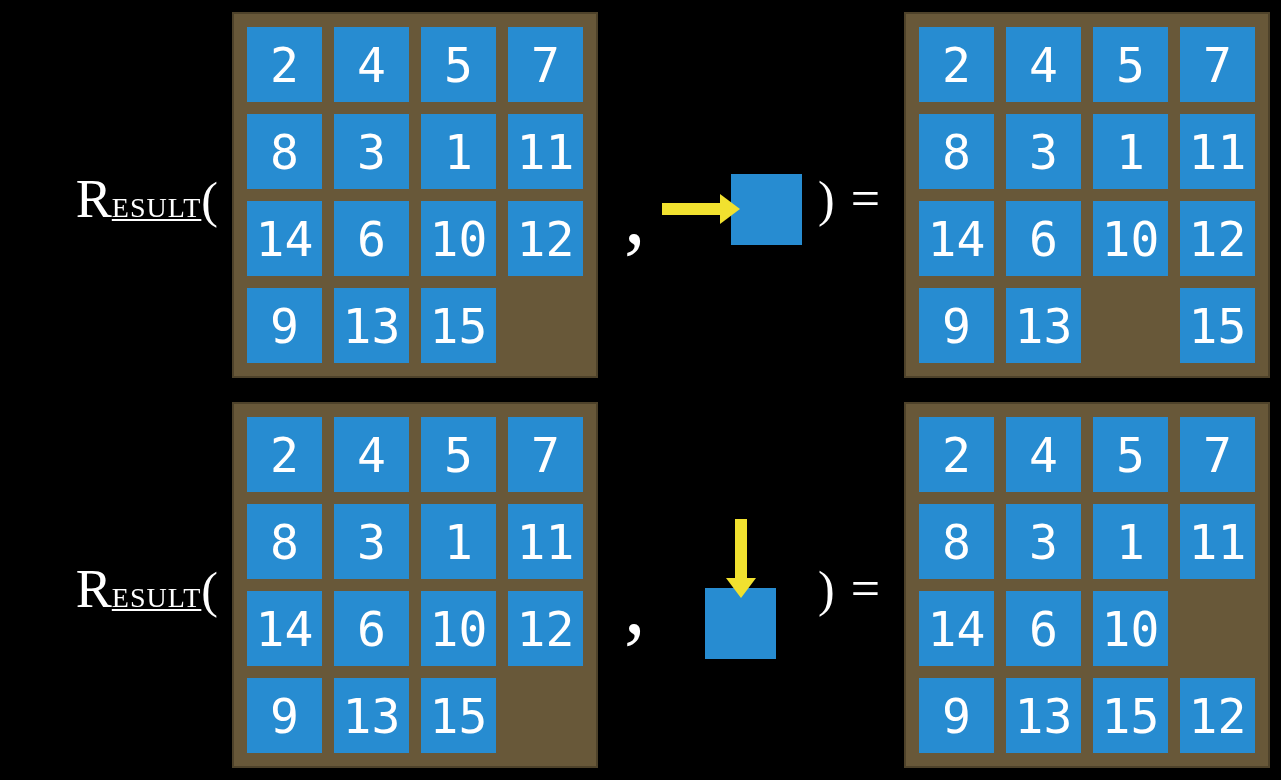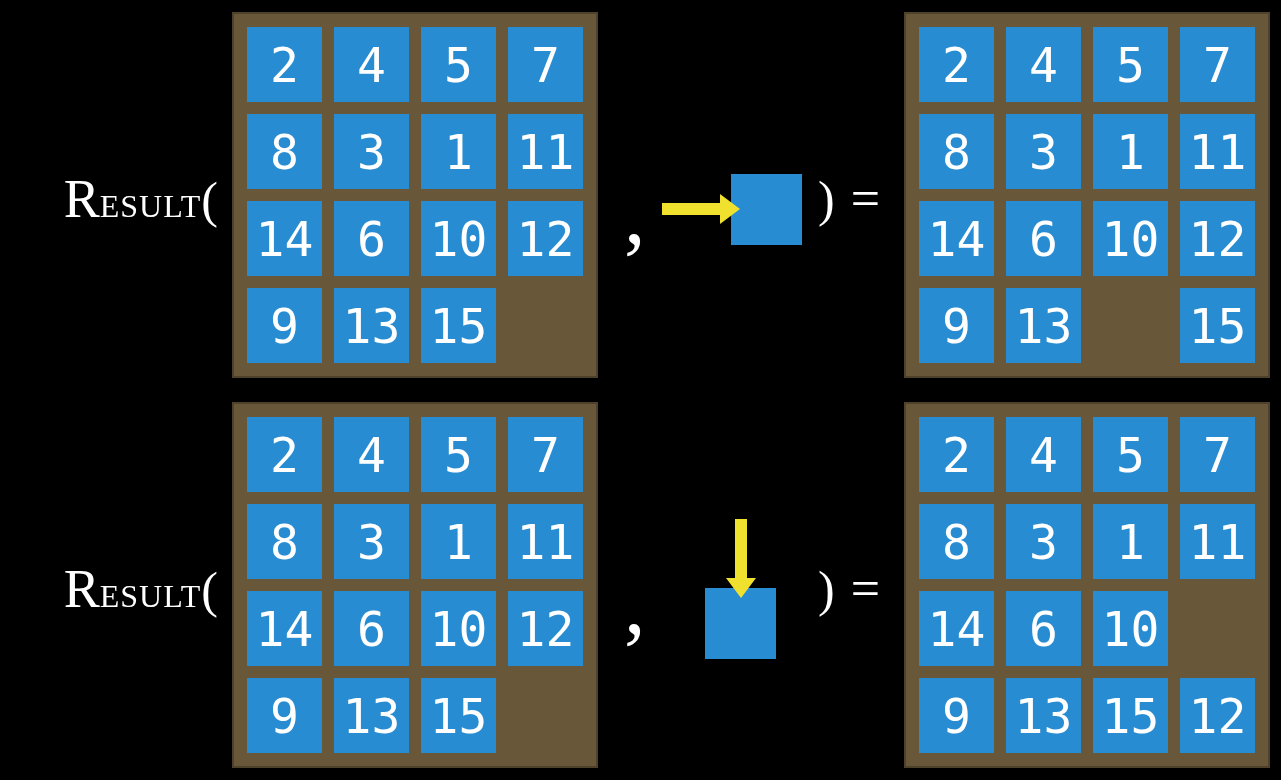--- a/index.html
+++ b/index.html
@@ -22,21 +22,21 @@
     width: 232px;
     padding-right: 14px;
     display: flex;
     justify-content: flex-end;
     align-items: baseline;
     color: var(--text, #fff);
     transform: translateY(4px);
     white-space: nowrap;
   }
   .fn-lead  { font-size: 54px; line-height: 1; }
-  .fn-rest  { font-size: 32px; line-height: 1; letter-spacing: 1px; }
+  .fn-rest  { font-size: 28px; line-height: 1; letter-spacing: 1px; text-decoration: underline; }
   .fn-paren { font-size: 50px; line-height: 1; }
   
   .board {
     box-sizing: border-box;
     flex: 0 0 366px;
     width: 366px;
     height: 366px;
     padding: 15px;
     background: var(--board, #685839);
     box-shadow: inset 0 0 0 2px rgba(0,0,0,0.25);

